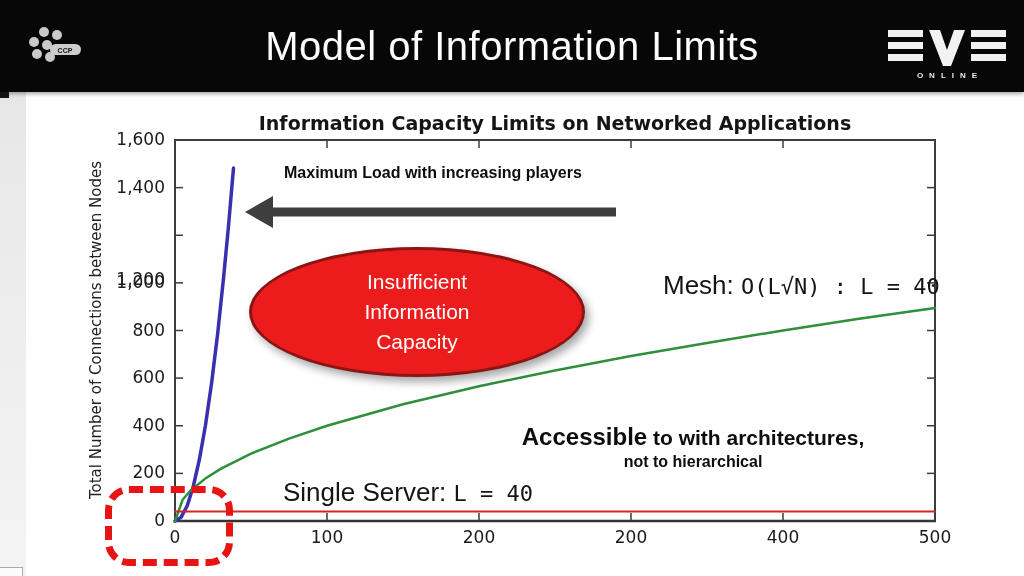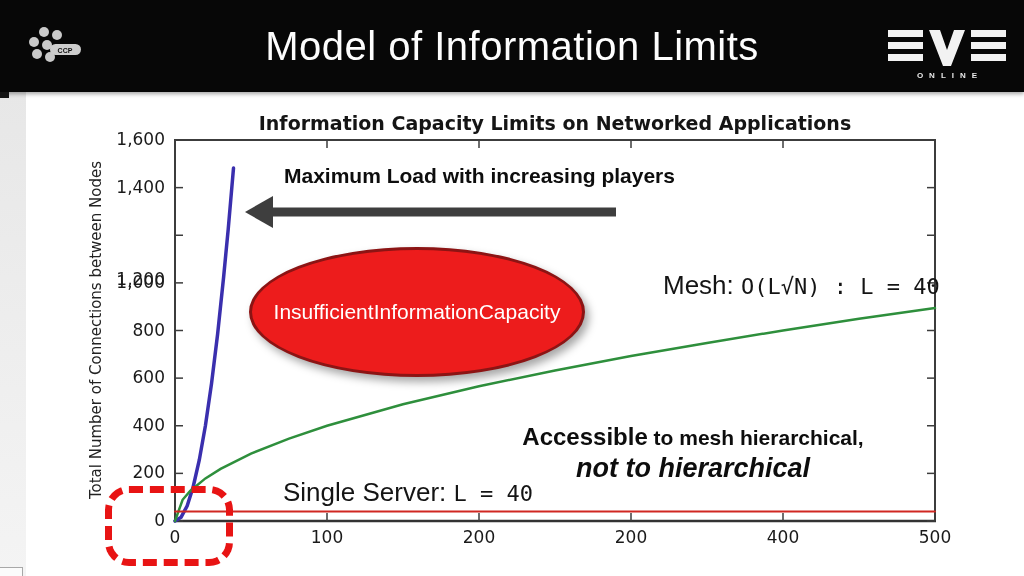--- a/index.html
+++ b/index.html
@@ -29,37 +29,37 @@
   .y-axis-title-anchor{position:absolute;left:96px;top:330px;width:0;height:0;z-index:4;}
   .y-axis-title-anchor span{display:inline-block;white-space:nowrap;
           transform:translate(-50%,-50%) rotate(-90deg);
           font-family:"DejaVu Sans",sans-serif;font-size:15px;color:#222;}
   .tick-label{position:absolute;font-family:"DejaVu Sans",sans-serif;font-size:17px;color:#1a1a1a;z-index:4;}
   .tick-label.y{width:70px;text-align:right;}
   .tick-label.x{width:70px;text-align:center;}
   
   .chart-svg{position:absolute;left:0;top:0;width:1024px;height:576px;z-index:2;pointer-events:none;}
   
-  .max-load-label{position:absolute;left:284px;top:164px;font-size:21px;font-weight:bold;
+  .max-load-label{position:absolute;left:284px;top:164px;font-size:16px;font-weight:bold;
           color:#0d0d0d;z-index:5;white-space:nowrap;}
   .insufficient-ellipse{position:absolute;left:249px;top:247px;width:330px;height:124px;
           background:#ed1c1c;border:3px solid #8c1414;border-radius:50%;
           box-shadow:4px 5px 8px rgba(0,0,0,.35);z-index:5;
-          display:flex;flex-direction:row;align-items:center;justify-content:center;}
+          display:flex;flex-direction:column;justify-content:center;}
   .insufficient-ellipse div{color:#ffffff;font-size:21px;line-height:30px;text-align:center;}
   .mesh-label{position:absolute;left:663px;top:270px;color:#141414;z-index:5;white-space:nowrap;}
   .mesh-label .prefix{font-size:26px;}
   .formula{font-family:"DejaVu Sans Mono",monospace;font-size:22px;}
   .single-server-label{position:absolute;left:283px;top:477px;color:#141414;z-index:5;white-space:nowrap;}
   .single-server-label .prefix{font-size:26px;}
   .accessible-label{position:absolute;left:493px;top:423px;width:400px;text-align:center;
           color:#0d0d0d;font-weight:bold;z-index:5;}
   .accessible-label .strong{font-size:24px;}
   .accessible-label .rest{font-size:21px;}
-  .accessible-label .line2{font-size:27px;margin-top:2px;font-style:italic;}
+  .accessible-label .line2{font-size:16px;margin-top:2px;}
   .dashed-box{position:absolute;left:105px;top:486px;width:114px;height:66px;
           border:7px dashed #e81414;border-radius:24px;z-index:6;}
 </style>
 </head>
 <body>
 
 <div class="slide">
 
   <div class="header">
     <svg class="ccp-logo" width="58" height="46" viewBox="0 0 58 46">
@@ -172,19 +172,19 @@
 
   <div class="mesh-label">
     <span class="prefix">Mesh: </span><span class="formula">O(L√N) : L = 40</span>
   </div>
 
   <div class="single-server-label">
     <span class="prefix">Single Server: </span><span class="formula">L = 40</span>
   </div>
 
   <div class="accessible-label">
-    <div><span class="strong">Accessible</span><span class="rest"> to mesh hierarchical,</span></div>
+    <div><span class="strong">Accessible</span><span class="rest"> to with architectures,</span></div>
     <div class="line2">not to hierarchical</div>
   </div>
 
   <div class="dashed-box"></div>
 
 </div>
 
 </body></html>

